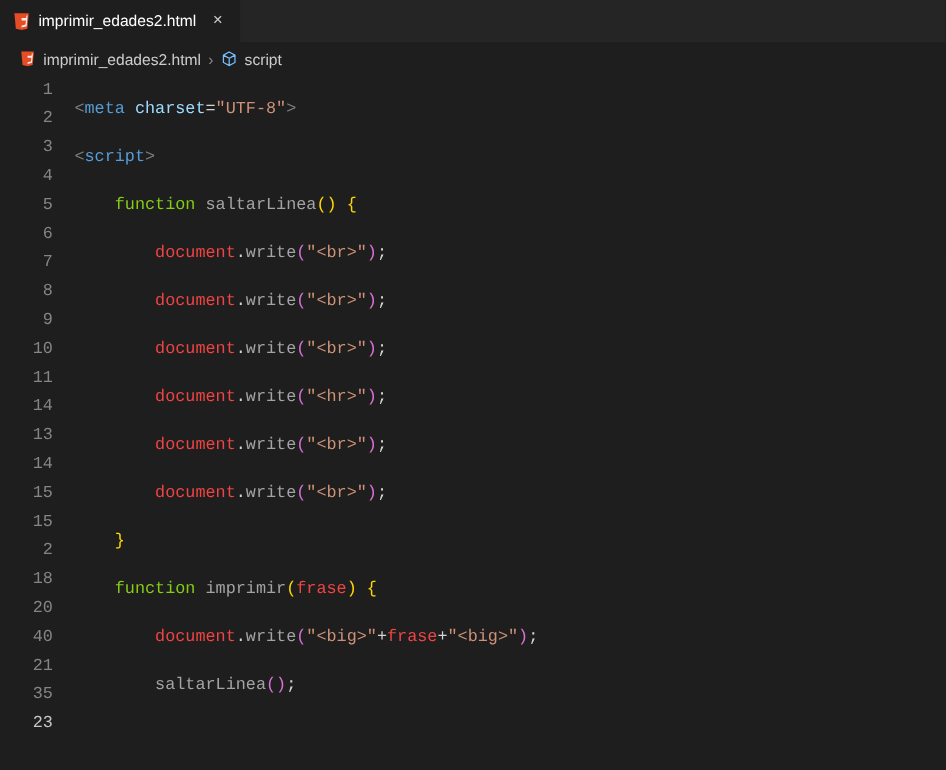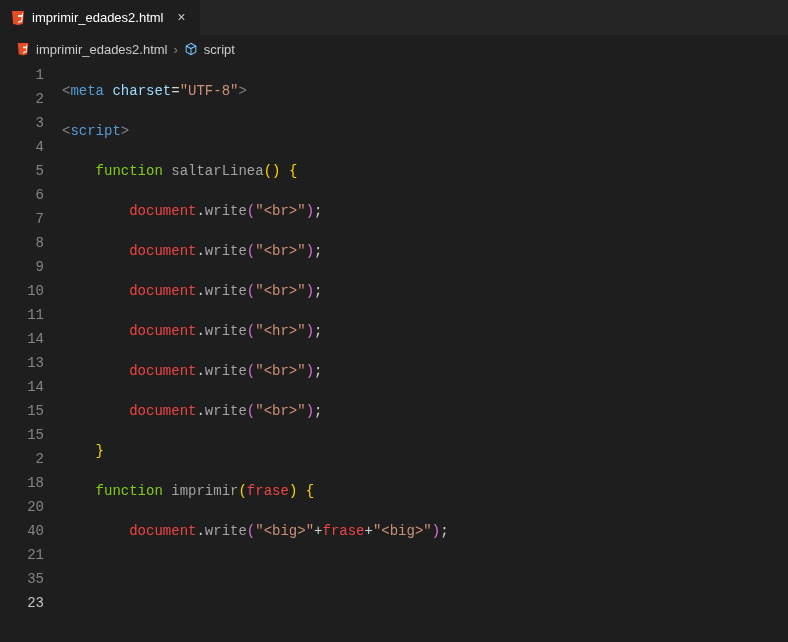--- a/index.html
+++ b/index.html
@@ -187,20 +187,21 @@
 <div class="line">    <span class="c-kw">function</span> <span class="c-fn">saltarLinea</span><span class="c-brace1">()</span> <span class="c-brace1">{</span></div>
 <div class="line">        <span class="c-id">document</span><span class="c-punc">.</span><span class="c-fn">write</span><span class="c-brace2">(</span><span class="c-str">"&lt;br&gt;"</span><span class="c-brace2">)</span><span class="c-punc">;</span></div>
 <div class="line">        <span class="c-id">document</span><span class="c-punc">.</span><span class="c-fn">write</span><span class="c-brace2">(</span><span class="c-str">"&lt;br&gt;"</span><span class="c-brace2">)</span><span class="c-punc">;</span></div>
 <div class="line">        <span class="c-id">document</span><span class="c-punc">.</span><span class="c-fn">write</span><span class="c-brace2">(</span><span class="c-str">"&lt;br&gt;"</span><span class="c-brace2">)</span><span class="c-punc">;</span></div>
 <div class="line">        <span class="c-id">document</span><span class="c-punc">.</span><span class="c-fn">write</span><span class="c-brace2">(</span><span class="c-str">"&lt;hr&gt;"</span><span class="c-brace2">)</span><span class="c-punc">;</span></div>
 <div class="line">        <span class="c-id">document</span><span class="c-punc">.</span><span class="c-fn">write</span><span class="c-brace2">(</span><span class="c-str">"&lt;br&gt;"</span><span class="c-brace2">)</span><span class="c-punc">;</span></div>
 <div class="line">        <span class="c-id">document</span><span class="c-punc">.</span><span class="c-fn">write</span><span class="c-brace2">(</span><span class="c-str">"&lt;br&gt;"</span><span class="c-brace2">)</span><span class="c-punc">;</span></div>
 <div class="line">    <span class="c-brace1">}</span></div>
 <div class="line">    <span class="c-kw">function</span> <span class="c-fn">imprimir</span><span class="c-brace1">(</span><span class="c-id">frase</span><span class="c-brace1">)</span> <span class="c-brace1">{</span></div>
 <div class="line">        <span class="c-id">document</span><span class="c-punc">.</span><span class="c-fn">write</span><span class="c-brace2">(</span><span class="c-str">"&lt;big&gt;"</span><span class="c-op">+</span><span class="c-id">frase</span><span class="c-op">+</span><span class="c-str">"&lt;big&gt;"</span><span class="c-brace2">)</span><span class="c-punc">;</span></div>
+<div class="line">        <span class="c-fn">saltarLinea</span><span class="c-brace2">()</span><span class="c-punc">;</span></div>
 <div class="line">    </div>
 
 
 
 
 
 
 
 
   </div>

